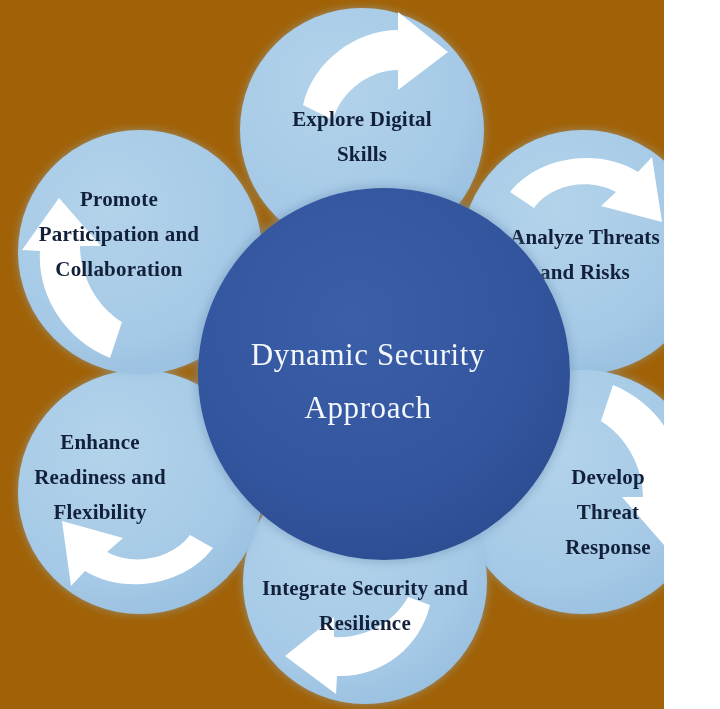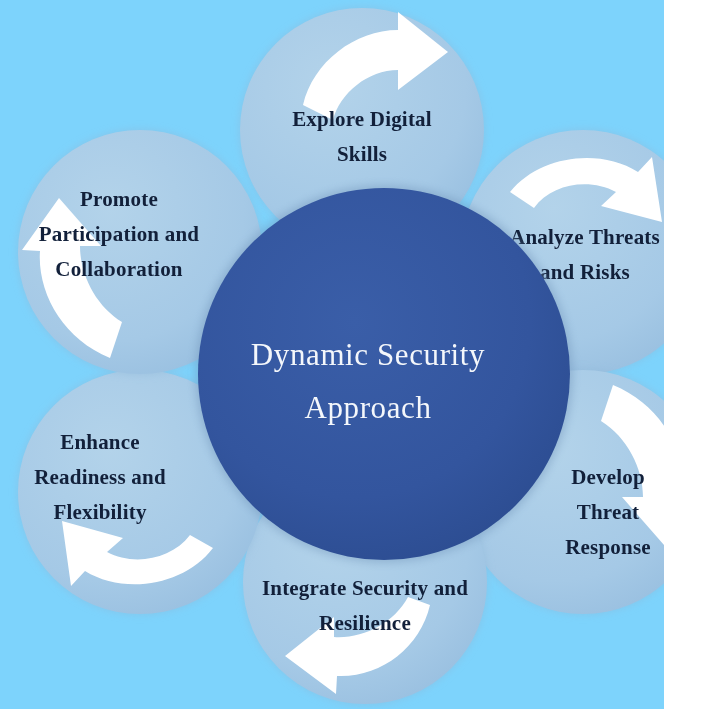--- a/index.html
+++ b/index.html
@@ -8,21 +8,21 @@
     padding: 0;
     background: #ffffff;
   }
   body {
     font-family: "Liberation Serif", "DejaVu Serif", serif;
   }
   #diagram-root {
     position: relative;
     width: 664px;
     height: 709px;
-    background: #7dd3fc;
+    background: #a16207;
     overflow: hidden;
   }
   #diagram-svg {
     position: absolute;
     top: 0;
     left: 0;
     width: 720px;
     height: 709px;
     display: block;
   }

